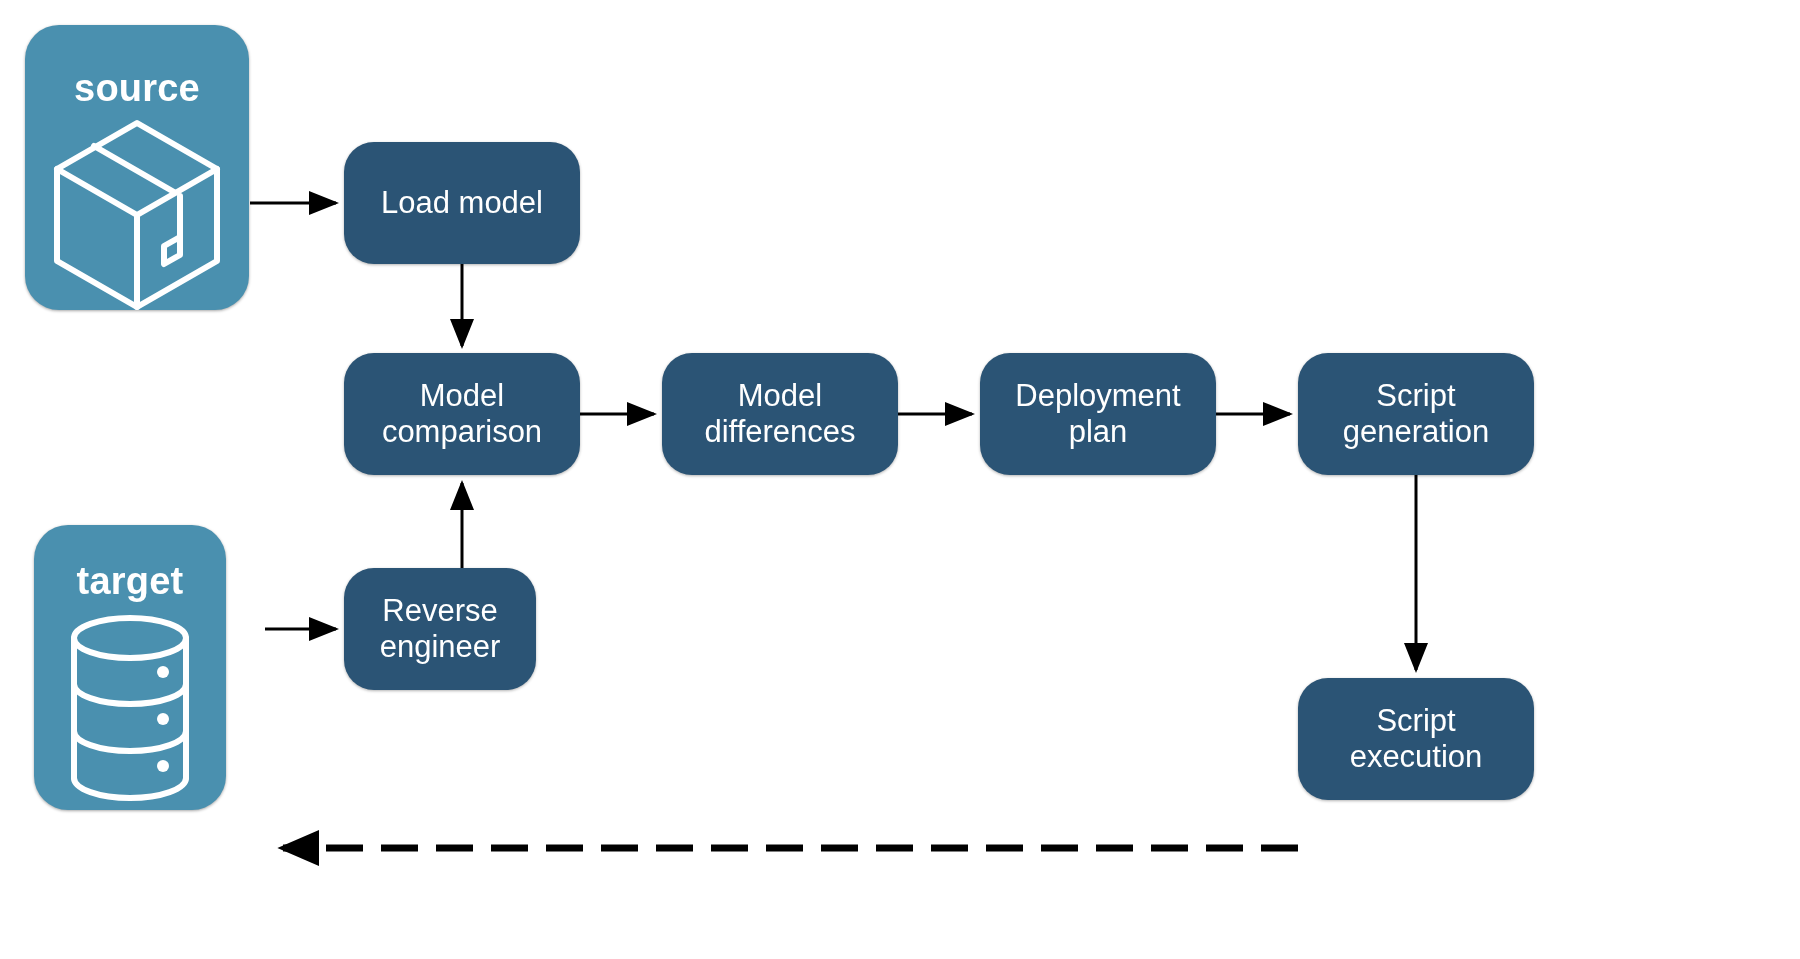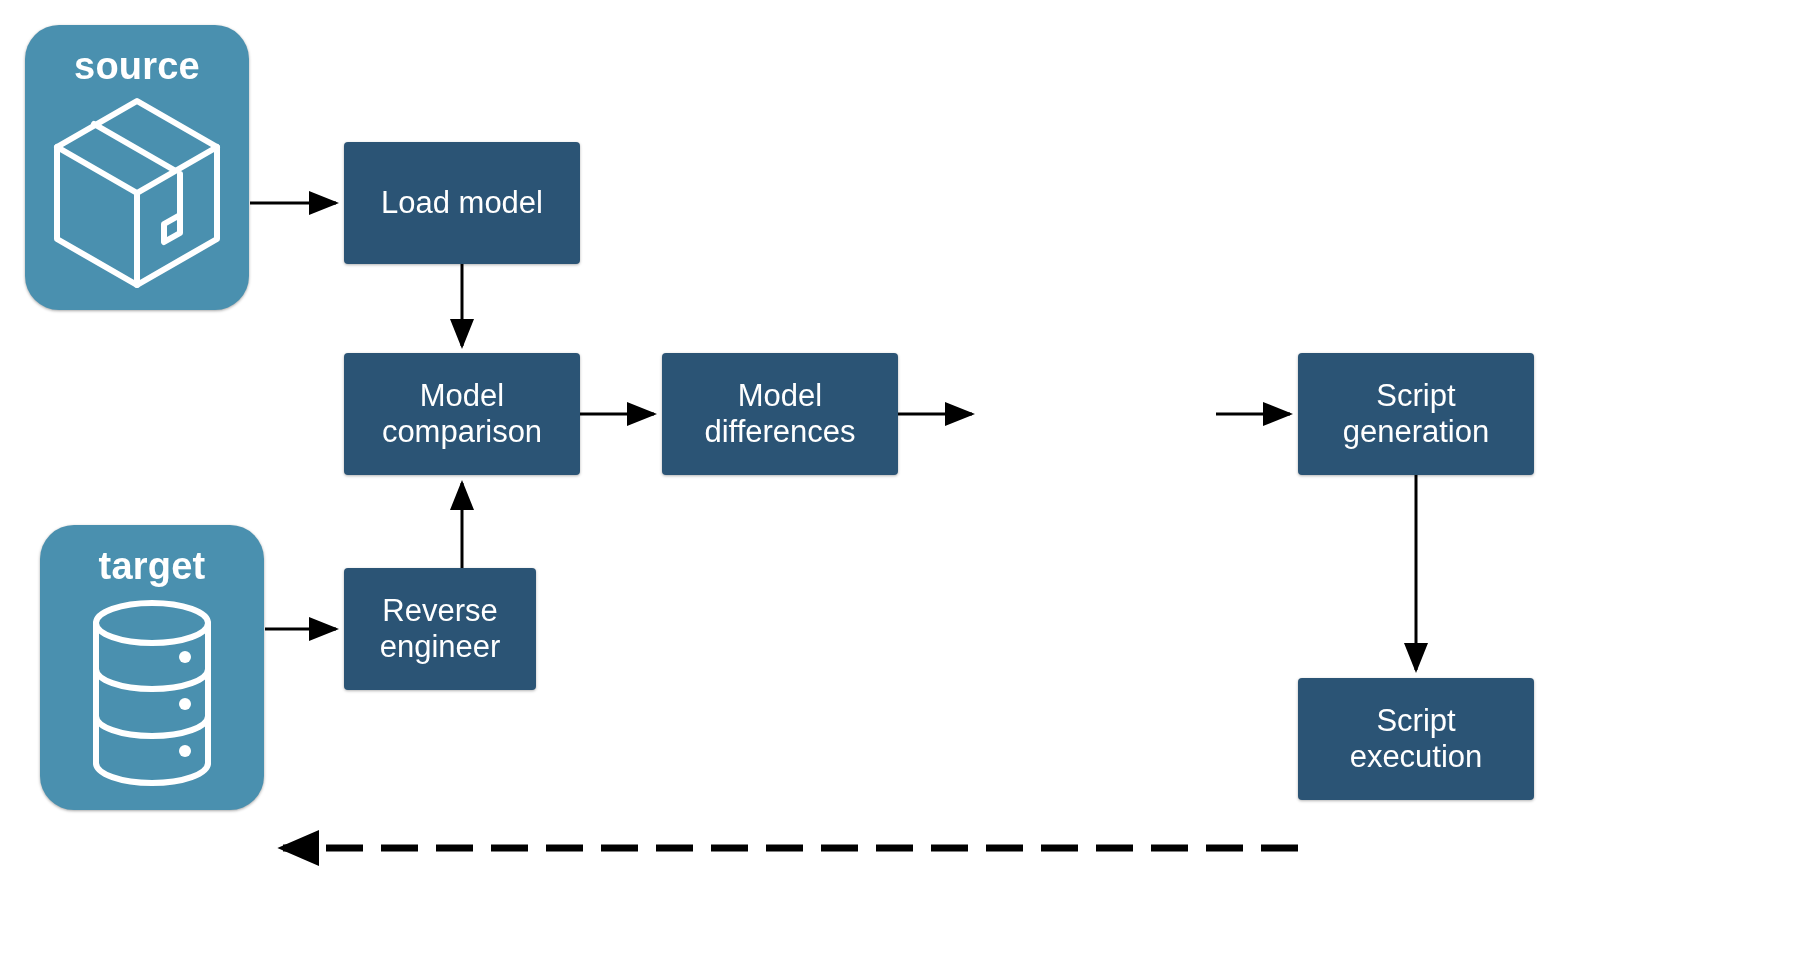--- a/index.html
+++ b/index.html
@@ -29,38 +29,39 @@
   
   .endpoint {
     position: absolute;
     background: #4a90af;
     border-radius: 34px;
     box-shadow: 0 1px 3px rgba(0,0,0,0.35);
     display: flex;
     flex-direction: column;
     align-items: center;
     box-sizing: border-box;
+    justify-content: flex-end;
   }
   .endpoint-label {
     color: #ffffff;
     font-weight: bold;
     font-size: 38px;
     letter-spacing: 0.2px;
     line-height: 1;
     white-space: nowrap;
   }
   .endpoint-icon {
     display: block;
   }
 
   
   .node {
     position: absolute;
     background: #2b5475;
-    border-radius: 4px;
+    border-radius: 30px;
     box-shadow: 0 1px 3px rgba(0,0,0,0.30);
     color: #ffffff;
     display: flex;
     align-items: center;
     justify-content: center;
     text-align: center;
     font-size: 31px;
     line-height: 1.17;
     box-sizing: border-box;
     padding: 4px 10px;
@@ -116,21 +117,21 @@
         <path d="M90 100 L90 192"></path>
 
         <path d="M47 31 L127 77"></path>
         <path d="M133 123 L133 81"></path>
 
         <path d="M117 131 L133 122 L133 140 L117 149 Z"></path>
       </g>
     </svg>
   </div>
 
-  <div class="endpoint" style="left:40px; top:525px; width:224px; height:285px; padding-top:22px;">
+  <div class="endpoint" style="left:34px; top:525px; width:192px; height:285px; padding-top:22px;">
     <span class="endpoint-label">target</span>
     <svg class="endpoint-icon" width="160" height="200" viewBox="0 0 160 200" xmlns="http://www.w3.org/2000/svg" style="margin-top:10px;">
       <g fill="none" stroke="#ffffff" stroke-width="6" stroke-linejoin="round" stroke-linecap="round">
 
         <ellipse cx="80" cy="28" rx="56" ry="20"></ellipse>
 
         <path d="M24 28 L24 168"></path>
         <path d="M136 28 L136 168"></path>
 
         <path d="M24 168 A56 20 0 0 0 136 168"></path>
@@ -153,20 +154,24 @@
   <div class="node" style="left:344px; top:353px; width:236px; height:122px;">
     <span class="node-label">Model
 comparison</span>
   </div>
 
   <div class="node" style="left:662px; top:353px; width:236px; height:122px;">
     <span class="node-label">Model
 differences</span>
   </div>
 
+  <div class="node" style="left:980px; top:353px; width:236px; height:122px;">
+    <span class="node-label">Deployment
+plan</span>
+  </div>
 
   <div class="node" style="left:1298px; top:353px; width:236px; height:122px;">
     <span class="node-label">Script
 generation</span>
   </div>
 
   <div class="node" style="left:344px; top:568px; width:192px; height:122px;">
     <span class="node-label">Reverse
 engineer</span>
   </div>

